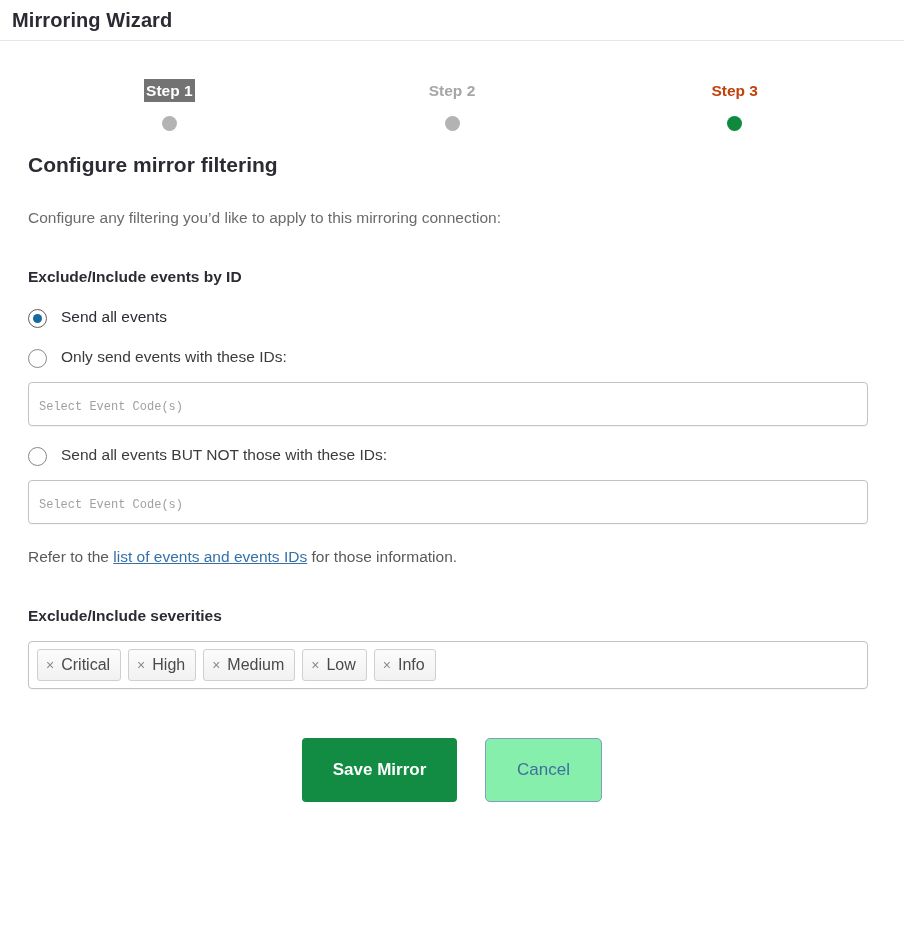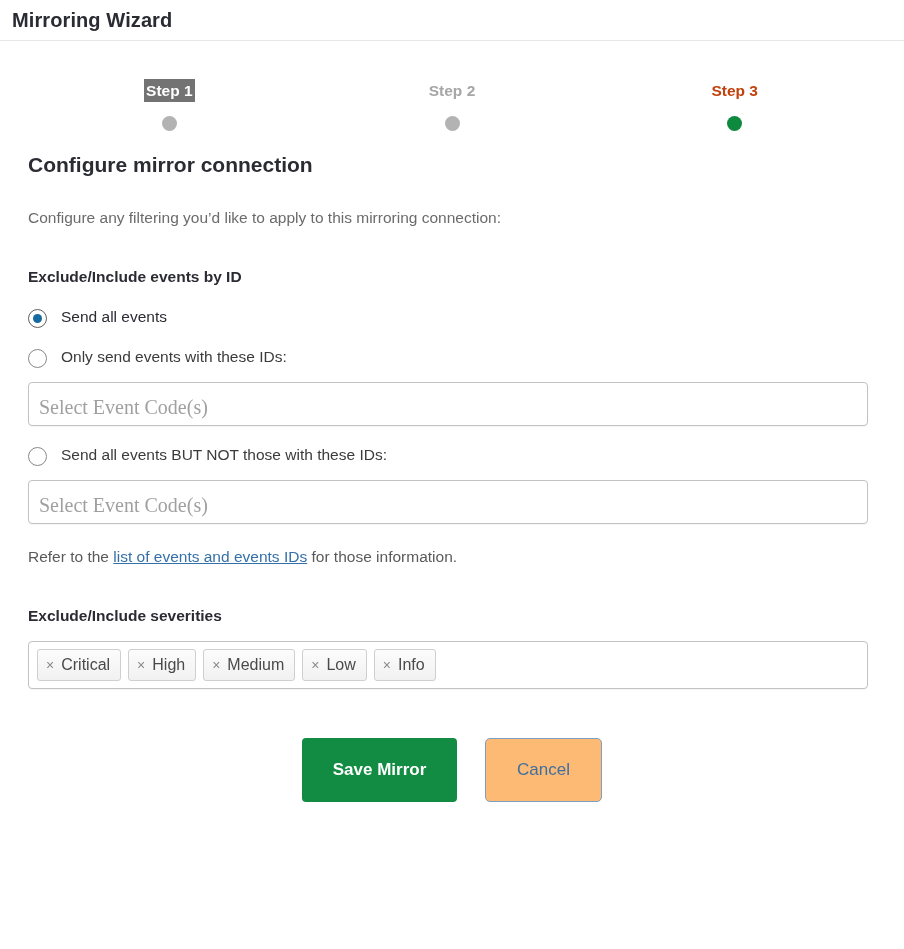--- a/index.html
+++ b/index.html
@@ -147,23 +147,23 @@
     margin-top: 14px;
     border: 1px solid #c2c2c2;
     border-radius: 4px;
     background: #ffffff;
     display: flex;
     align-items: center;
     padding: 0 10px;
     box-shadow: 0 1px 1px rgba(0,0,0,0.04);
   }
   .field-placeholder {
-    font-size: 20px;
+    font-size: 12px;
     color: #a0a0a0;
-    font-family: Liberation Serif, serif;
+    font-family: Liberation Mono, monospace;
     margin-top: 6px;
   }
 
   .refer {
     font-size: 15.5px;
     color: #5a5a5a;
     margin-top: 22px;
     line-height: 22px;
   }
   .refer a {
@@ -229,21 +229,21 @@
     background: #118c42;
     border: none;
     border-radius: 4px;
     color: #ffffff;
     font-size: 17px;
     font-weight: 700;
   }
   .btn-secondary {
     width: 117px;
     height: 64px;
-    background: #fdba74;
+    background: #86efac;
     border: 1.5px solid #7f9fc0;
     border-radius: 5px;
     color: #3f6f9f;
     font-size: 17px;
     font-weight: 400;
   }
 </style>
 </head>
 <body>
 
@@ -265,21 +265,21 @@
 
   <div class="step active">
     <span class="step-label">Step 3</span>
     <span class="step-dot"></span>
   </div>
 
 </div>
 
 <div class="content">
 
-  <h2 class="section-title">Configure mirror connection</h2>
+  <h2 class="section-title">Configure mirror filtering</h2>
 
   <div class="intro">Configure any filtering you’d like to apply to this mirroring connection:</div>
 
   <div class="group-heading">Exclude/Include events by ID</div>
 
   <div class="radio-row first">
     <span class="radio checked"></span>
     <span class="radio-label">Send all events</span>
   </div>
 

